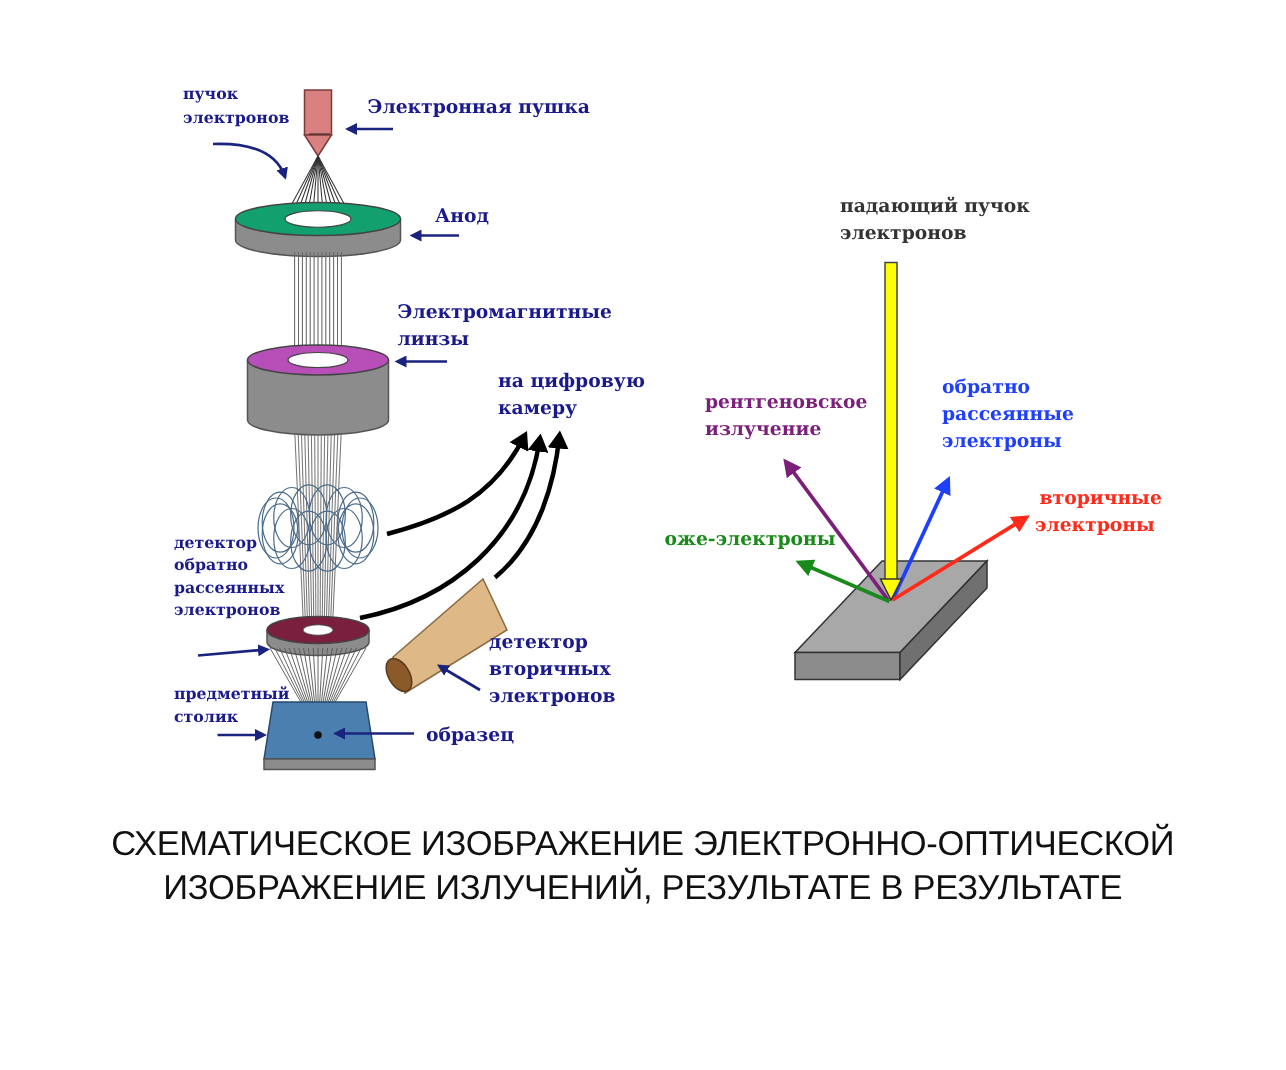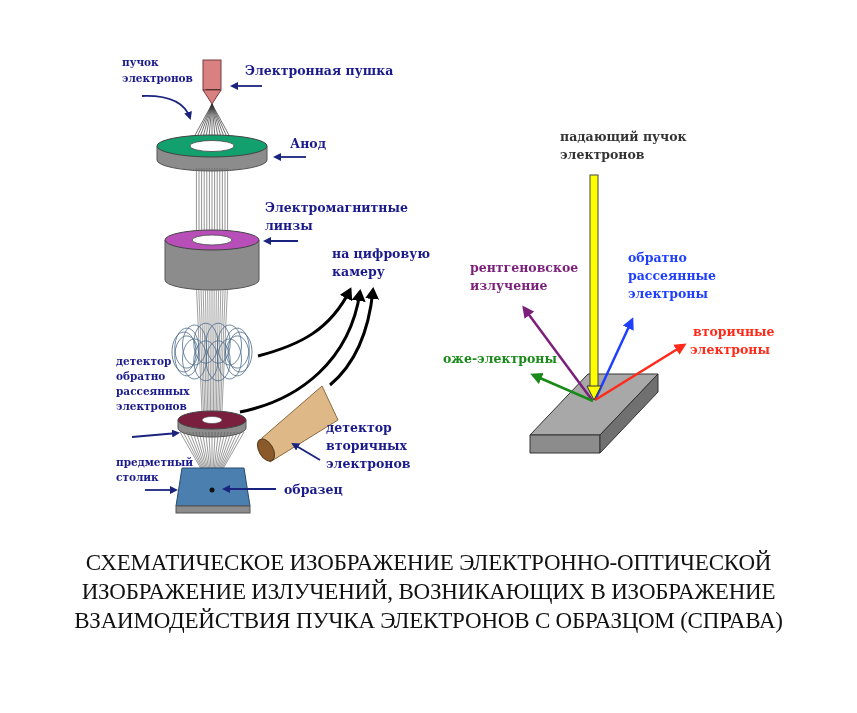--- a/index.html
+++ b/index.html
@@ -3,21 +3,21 @@
   <meta charset="utf-8">
   <style>
     html, body { margin: 0; padding: 0; background: #ffffff; }
     body { width: 857px; height: 713px; position: relative; overflow: hidden; }
     #canvas { position: absolute; left: 0; top: 0; width: 857px; height: 713px; }
     .lbl { font-family: "DejaVu Serif", serif; font-weight: bold; font-size: 12.5px; }
     .lbl-sm { font-family: "DejaVu Serif", serif; font-weight: bold; font-size: 10.5px; }
     .caption {
       position: absolute; left: 0; top: 548px; width: 857px;
       text-align: center;
-      font-family: Liberation Serif, serif;
+      font-family: Liberation Sans, sans-serif;
       font-size: 23px; line-height: 29px; color: #111111;
       letter-spacing: -0.2px;
     }
     .caption div { white-space: nowrap; }
   </style>
 </head>
 <body>
 
 <svg id="canvas" viewBox="0 0 857 713" xmlns="http://www.w3.org/2000/svg">
   <defs>
@@ -239,15 +239,14 @@
       <text x="628" y="298" fill="#1f3fff">электроны</text>
       <text x="693" y="336" fill="#ff2a1a">вторичные</text>
       <text x="690" y="354" fill="#ff2a1a">электроны</text>
       <text x="443" y="363" fill="#1a8a1a">оже-электроны</text>
     </g>
   </g>
 </svg>
 
 <div class="caption">
   <div>СХЕМАТИЧЕСКОЕ ИЗОБРАЖЕНИЕ ЭЛЕКТРОННО-ОПТИЧЕСКОЙ</div>
-  <div>ИЗОБРАЖЕНИЕ ИЗЛУЧЕНИЙ, ВОЗНИКАЮЩИХ В ИЗОБРАЖЕНИЕ</div>
-  <div>ВЗАИМОДЕЙСТВИЯ ПУЧКА ЭЛЕКТРОНОВ С ОБРАЗЦОМ (СПРАВА)</div>
+  <div>ИЗОБРАЖЕНИЕ ИЗЛУЧЕНИЙ, РЕЗУЛЬТАТЕ В РЕЗУЛЬТАТЕ</div>
 </div>
 
 </body></html>

